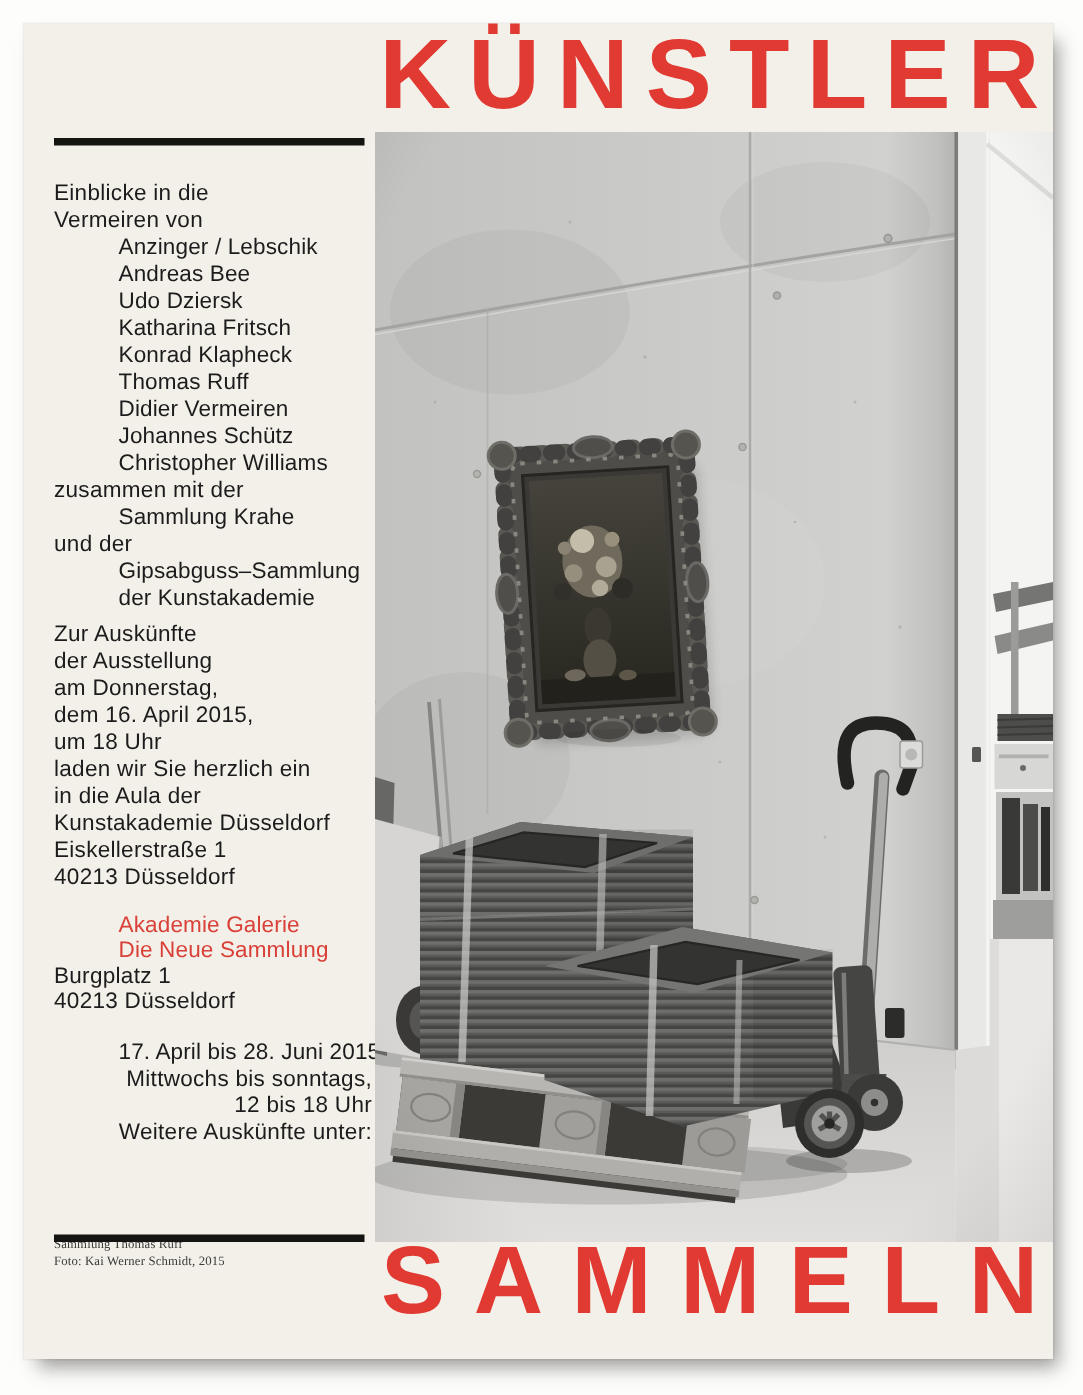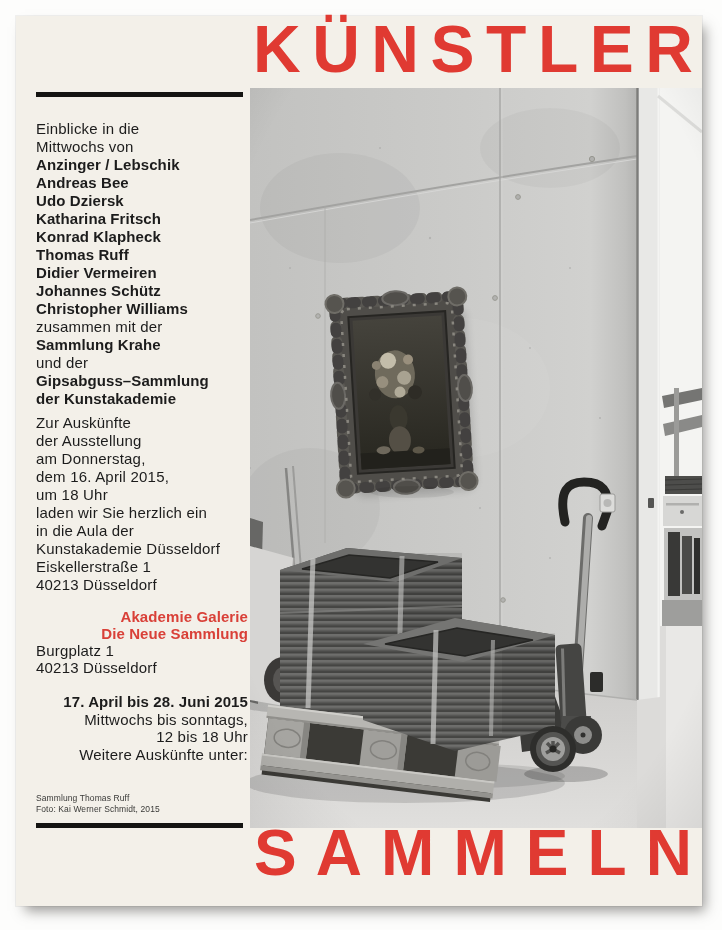--- a/index.html
+++ b/index.html
@@ -21,28 +21,28 @@
   }
   .headline span{line-height:1;display:block;}
   #hl-top{left:237px;top:0px;width:440px;height:66px;font-size:66px;}
   #hl-bottom{left:238px;top:805px;width:438px;height:64px;font-size:64px;}
   .photo{position:absolute;left:234px;top:72px;width:452px;height:740px;}
   .rule{position:absolute;left:20px;width:207px;height:5px;background:#141412;}
   #rule-top{top:76px;}
   #rule-bottom{top:807px;}
   .col{position:absolute;left:20px;width:212px;color:#1c1c1c;font-size:15px;letter-spacing:.2px;}
   .col div{white-space:nowrap;}
-  .b{font-weight:700;letter-spacing:.1px;}
-  .red{color:#d94038;text-align:right;}
+  .b{font-weight:400;letter-spacing:.1px;margin-left:43px;}
+  .red{color:#d94038;}
   #block1{top:104px;line-height:21px;line-height:18px;}
   #block1{line-height:18px;}
   #block2{top:398px;line-height:18px;}
   #block3{top:592px;line-height:17px;}
   #block4{top:677px;line-height:17.5px;text-align:right;}
-  #credit{top:777px;line-height:10.5px;font-size:8.5px;color:#3a3a38;letter-spacing:.1px;}
+  #credit{top:808px;line-height:10.5px;font-size:8.5px;color:#3a3a38;letter-spacing:.1px;font-family:Liberation Serif, serif;}
 </style>
 </head>
 <body>
 
 <div class="poster">
 
   <div id="hl-top" class="headline">
       <span>K</span>
       <span>Ü</span>
       <span>N</span>
@@ -50,21 +50,21 @@
       <span>T</span>
       <span>L</span>
       <span>E</span>
       <span>R</span>
     </div>
 
   <div id="rule-top" class="rule"></div>
 
   <div id="block1" class="col">
       <div>Einblicke in die</div>
-      <div>Mittwochs von</div>
+      <div>Vermeiren von</div>
       <div class="b">Anzinger / Lebschik</div>
       <div class="b">Andreas Bee</div>
       <div class="b">Udo Dziersk</div>
       <div class="b">Katharina Fritsch</div>
       <div class="b">Konrad Klapheck</div>
       <div class="b">Thomas Ruff</div>
       <div class="b">Didier Vermeiren</div>
       <div class="b">Johannes Schütz</div>
       <div class="b">Christopher Williams</div>
       <div>zusammen mit der</div>

